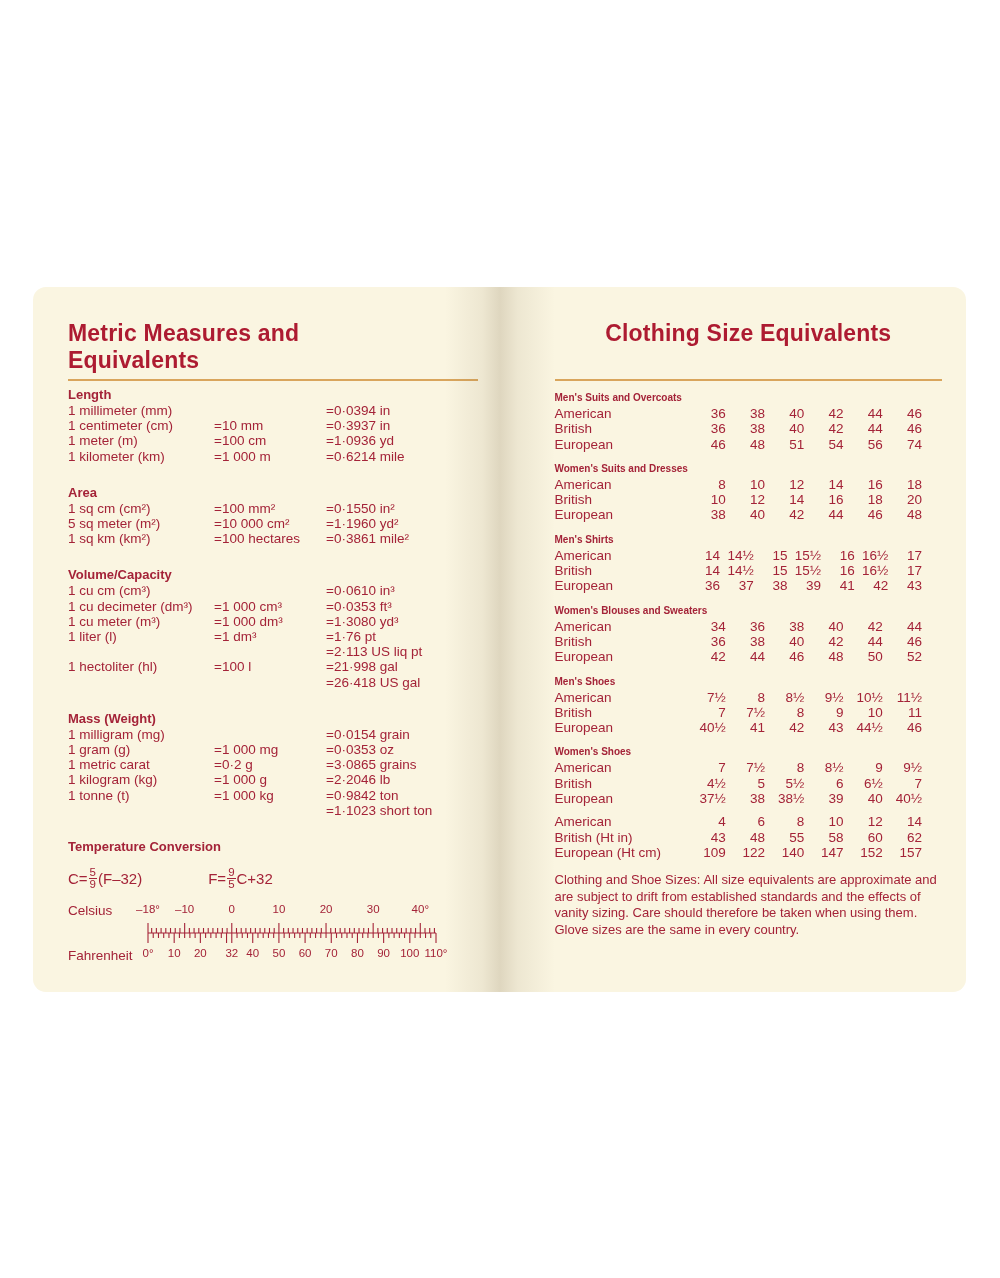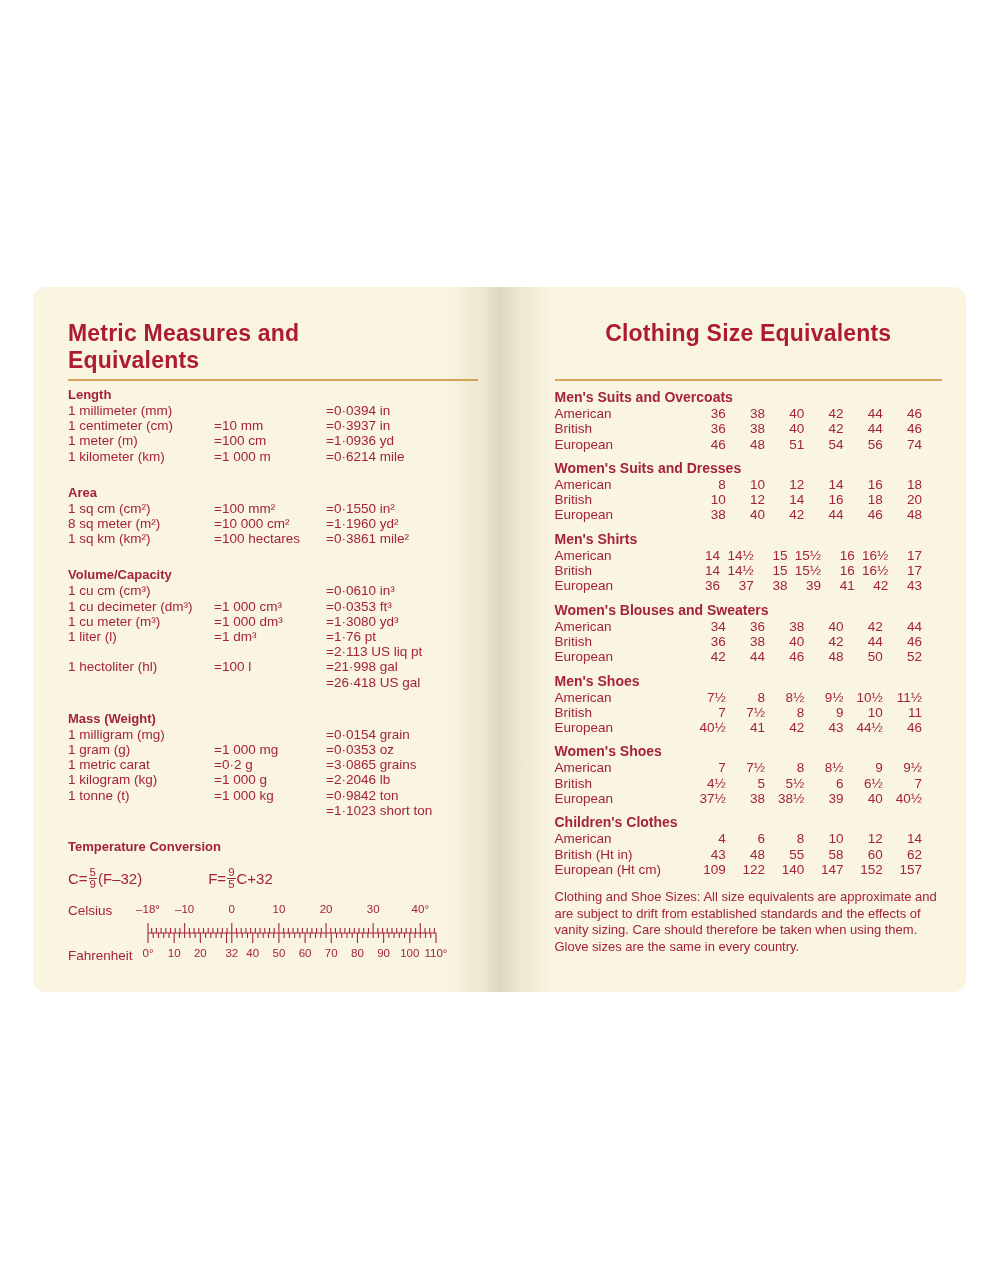--- a/index.html
+++ b/index.html
@@ -48,21 +48,21 @@
   .scale{display:flex;margin-top:4px;}
   .scale-names{width:76px;display:flex;flex-direction:column;justify-content:space-between;height:60px;font-size:13.5px;}
   .scale-ruler{position:relative;width:300px;height:60px;}
   .tick-labels{position:relative;height:15px;font-size:11.5px;}
   .tick-labels span{position:absolute;transform:translateX(-50%);white-space:nowrap;}
   .scale-ruler svg{display:block;margin-top:1px;}
 
   
   .s-section{margin-top:8px;}
   .s-section:first-child{margin-top:8px;}
-  .s-heading{font-size:14px;font-weight:bold;line-height:17px;}
+  .s-heading{font-size:10px;font-weight:bold;line-height:17px;}
   .s-row{display:flex;font-size:13.5px;line-height:15.3px;padding-right:20px;}
   .s-label{width:132px;flex:none;white-space:nowrap;}
   .s-cell{flex:1;text-align:right;white-space:nowrap;}
 
   .note{margin-top:12px;font-size:13px;line-height:16.6px;}
   .note b{font-weight:normal;}
 </style>
 </head>
 <body>
 
@@ -99,21 +99,21 @@
             </div>
           </div>
           <div class="m-section">
             <div class="m-heading">Area</div>
             <div class="m-row">
               <span class="m-cell">1 sq cm (cm²)</span>
               <span class="m-cell">=100 mm²</span>
               <span class="m-cell">=0·1550 in²</span>
             </div>
             <div class="m-row">
-              <span class="m-cell">8 sq meter (m²)</span>
+              <span class="m-cell">5 sq meter (m²)</span>
               <span class="m-cell">=10 000 cm²</span>
               <span class="m-cell">=1·1960 yd²</span>
             </div>
             <div class="m-row">
               <span class="m-cell">1 sq km (km²)</span>
               <span class="m-cell">=100 hectares</span>
               <span class="m-cell">=0·3861 mile²</span>
             </div>
           </div>
           <div class="m-section">
@@ -547,21 +547,20 @@
               <span class="s-label">European</span>
               <span class="s-cell">37½</span>
               <span class="s-cell">38</span>
               <span class="s-cell">38½</span>
               <span class="s-cell">39</span>
               <span class="s-cell">40</span>
               <span class="s-cell">40½</span>
             </div>
           </div>
           <div class="s-section">
-            <div class="s-heading">Children's Clothes</div>
             <div class="s-row">
               <span class="s-label">American</span>
               <span class="s-cell">4</span>
               <span class="s-cell">6</span>
               <span class="s-cell">8</span>
               <span class="s-cell">10</span>
               <span class="s-cell">12</span>
               <span class="s-cell">14</span>
             </div>
             <div class="s-row">

